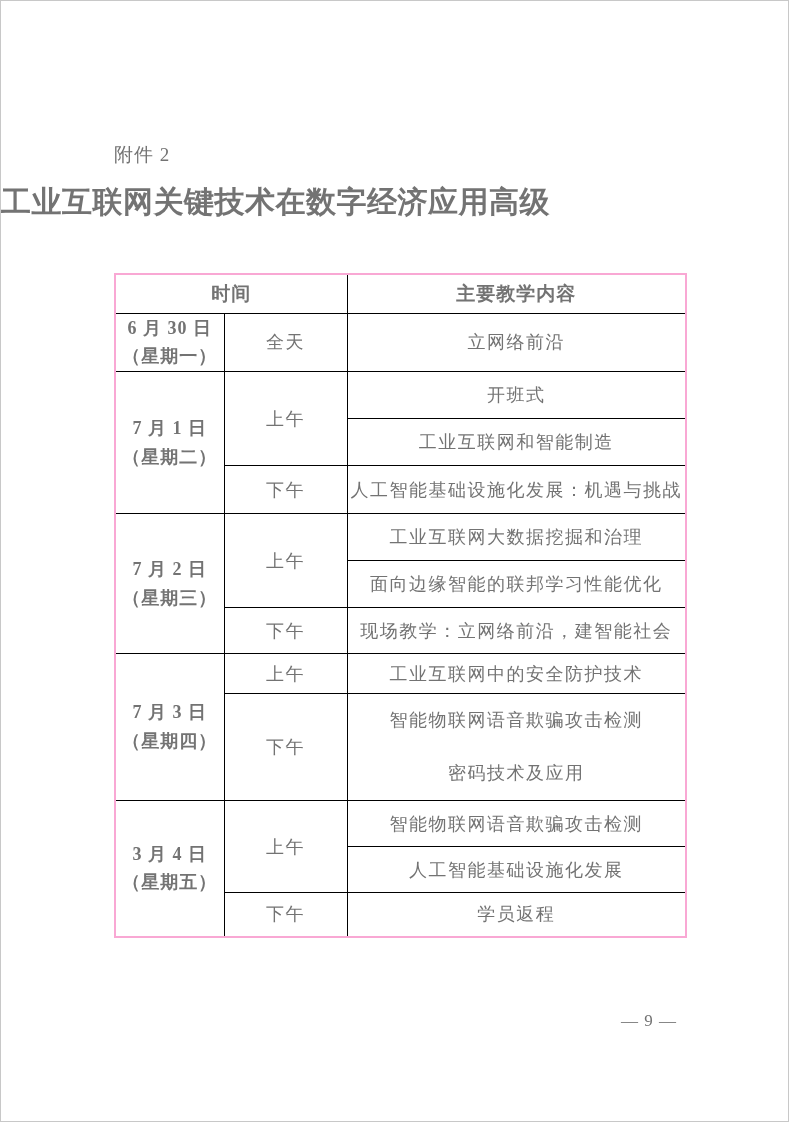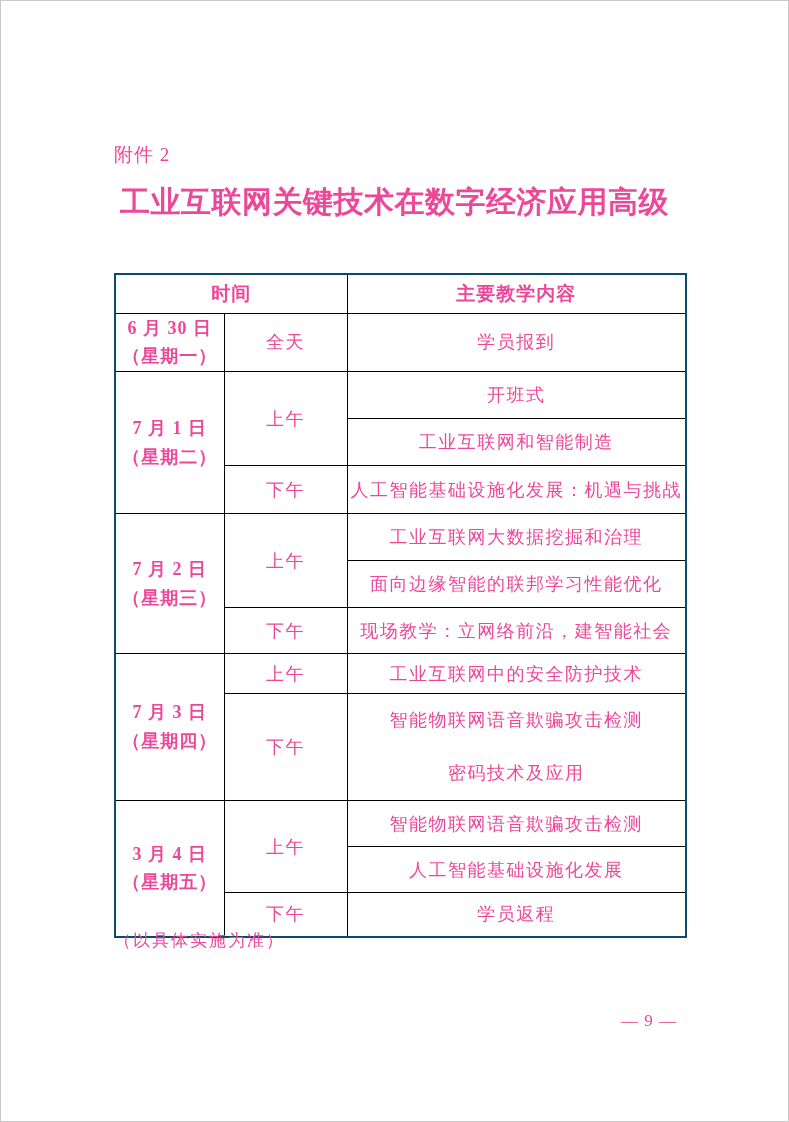--- a/index.html
+++ b/index.html
@@ -3,49 +3,49 @@
 <meta charset="utf-8">
 <style>
   html, body { margin: 0; padding: 0; background: #ffffff; }
   .page {
     position: relative;
     width: 787px;
     height: 1120px;
     background: #ffffff;
     border: 1px solid #c8c8c8;
     font-family: "Liberation Serif", "DejaVu Serif", serif;
-    color: #ec4899;
+    color: #737373;
     overflow: hidden;
   }
   .attachment-label {
     position: absolute;
     left: 113px;
     top: 141px;
     font-size: 19px;
     letter-spacing: 1px;
   }
   .doc-title {
     position: absolute;
     left: 0;
     top: 180px;
     width: 100%;
-    text-align: center;
+    text-align: left;
     font-weight: bold;
     font-size: 30px;
     line-height: 41px;
     letter-spacing: 0.5px;
   }
   .schedule-table {
     position: absolute;
     left: 113px;
     top: 272px;
     border-collapse: collapse;
     table-layout: fixed;
     width: 571px;
-    border: 2px solid #0c4a6e;
+    border: 2px solid #f9a8d4;
   }
   .schedule-table th, .schedule-table td {
     border: 1px solid #000000;
     text-align: center;
     vertical-align: middle;
     padding: 0 2px;
     overflow: hidden;
   }
   .schedule-table th {
     font-family: "Liberation Sans", "DejaVu Sans", sans-serif;
@@ -104,21 +104,21 @@
     <tbody>
         <tr style="height:39px">
       <th colspan="2">时间</th>
       <th>主要教学内容</th>
     </tr>
 
     <tr style="height:56px">
       <td class="date-cell">6 月 30 日
 （星期一）</td>
       <td class="session-cell">全天</td>
-      <td class="content-cell">学员报到</td>
+      <td class="content-cell">立网络前沿</td>
     </tr>
 
     <tr style="height:47px">
       <td class="date-cell" rowspan="3">7 月 1 日
 （星期二）</td>
       <td class="session-cell" rowspan="2">上午</td>
       <td class="content-cell">开班式</td>
     </tr>
     <tr style="height:47px">
       <td class="content-cell">工业互联网和智能制造</td>
@@ -163,17 +163,16 @@
     <tr style="height:46px">
       <td class="content-cell">人工智能基础设施化发展</td>
     </tr>
     <tr style="height:44px">
       <td class="session-cell">下午</td>
       <td class="content-cell">学员返程</td>
     </tr>
   </tbody>
     </table>
 
-  <div class="footnote">（以具体实施为准）</div>
 
   <div class="page-number">— 9 —</div>
 
 </div>
 
 </body></html>

